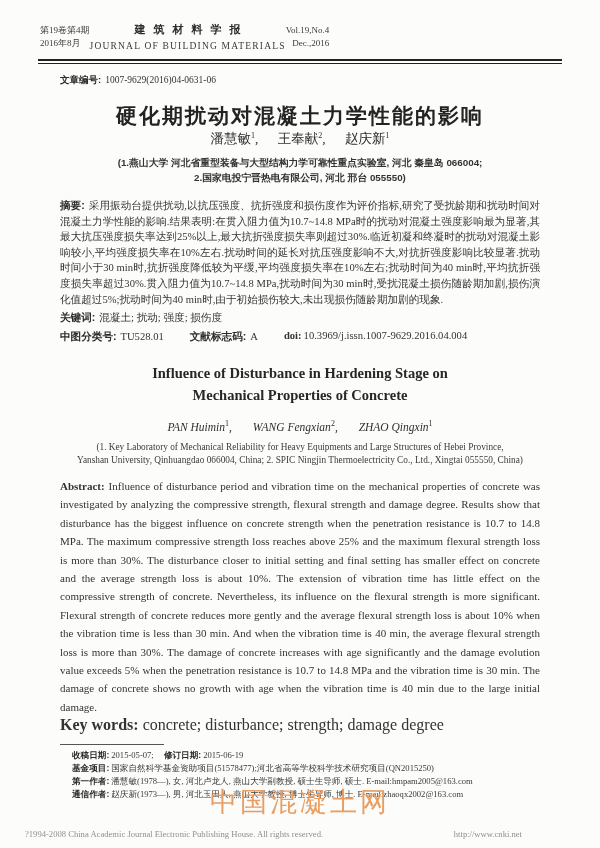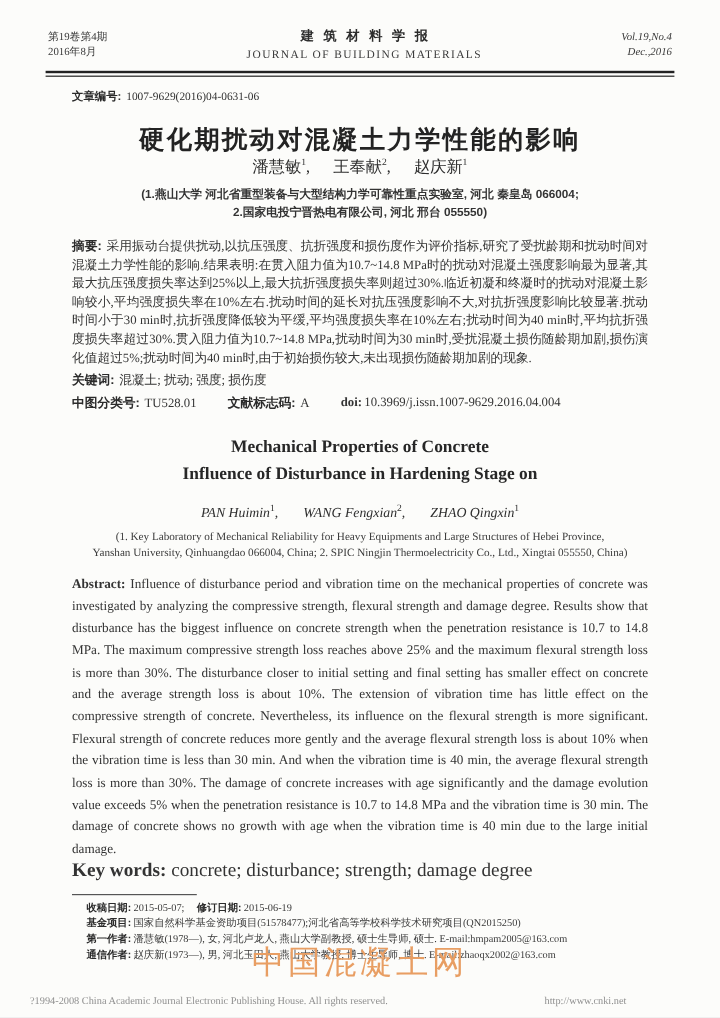--- a/index.html
+++ b/index.html
@@ -8,25 +8,25 @@
     width:600px;height:848px;
     margin:0 auto;
     background:#fcfcfa;
     color:#333;
     font-family:"Liberation Serif","DejaVu Serif",serif;
     overflow:hidden;
     box-sizing:border-box;
   }
   
   .header{
-    display:flex;justify-content:space-between;align-items:center;
+    display:flex;align-items:center;
     padding:22px 40px 4px 40px;
   }
   .header-side{font-size:9px;line-height:13px;color:#3a3a3a;}
-  .header-side.right{text-align:right;font-style:italic;}
+  .header-side.right{text-align:right;}
   .header-center{text-align:center;}
   .journal-cn{
     font-size:11px;font-weight:bold;letter-spacing:8px;
     font-family:"Liberation Sans","DejaVu Sans",sans-serif;
     color:#2c2c2c;white-space:nowrap;padding-left:8px;
   }
   .journal-en{font-size:9.5px;letter-spacing:1.2px;margin-top:4px;color:#3a3a3a;}
   .header-rule{
     margin:4px 38px 0 38px;height:2px;
     border-top:2.5px solid #222;border-bottom:1px solid #222;
@@ -144,22 +144,22 @@
       <span class="cn-label">关键词:</span><span>混凝土; 扰动; 强度; 损伤度</span>
     </div>
 
     <div class="clc-line">
       <span class="gap"><span class="cn-label">中图分类号:</span><span>TU528.01</span></span>
       <span class="gap"><span class="cn-label">文献标志码:</span><span>A</span></span>
       <span><span class="doi-label">doi:</span><span>10.3969/j.issn.1007-9629.2016.04.004</span></span>
     </div>
 
     <div class="title-en">
+      <div>Influence of Disturbance in Hardening Stage on</div>
       <div>Mechanical Properties of Concrete</div>
-      <div>Influence of Disturbance in Hardening Stage on</div>
     </div>
 
     <div class="authors-en">
       <span><span>PAN Huimin</span><sup>1</sup><span class="sep">,</span></span>
       <span><span>WANG Fengxian</span><sup>2</sup><span class="sep">,</span></span>
       <span><span>ZHAO Qingxin</span><sup>1</sup></span>
     </div>
 
     <div class="affil-en">
       <div>(1. Key Laboratory of Mechanical Reliability for Heavy Equipments and Large Structures of Hebei Province,</div>

